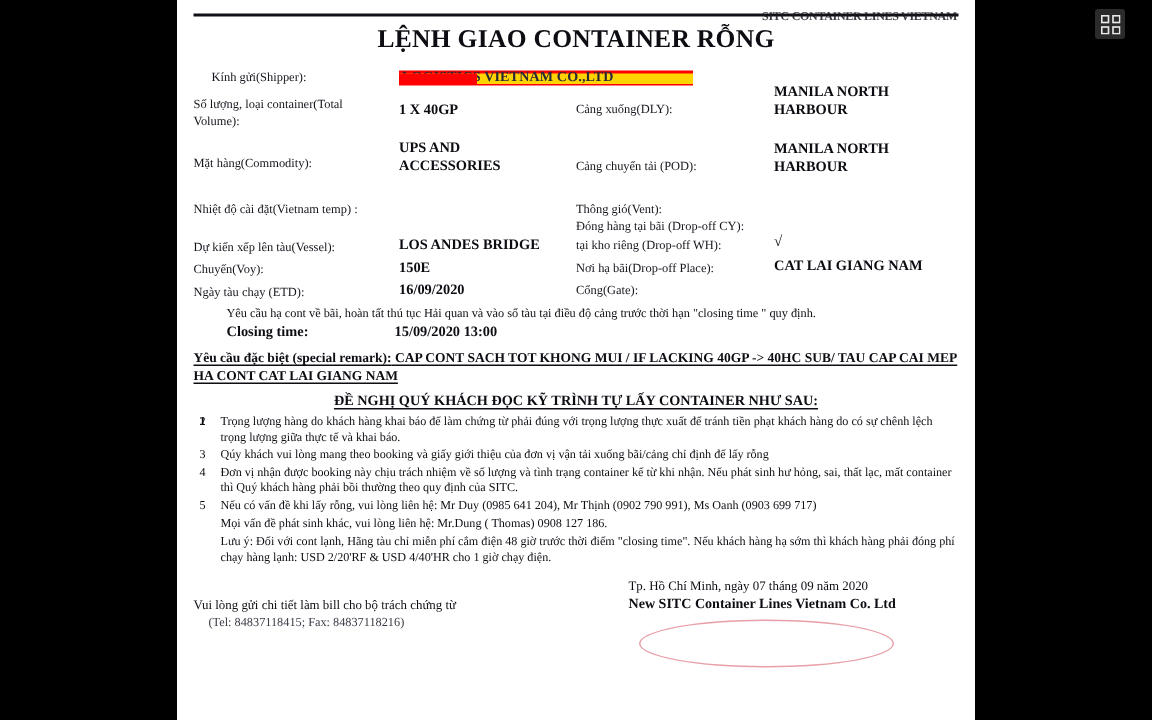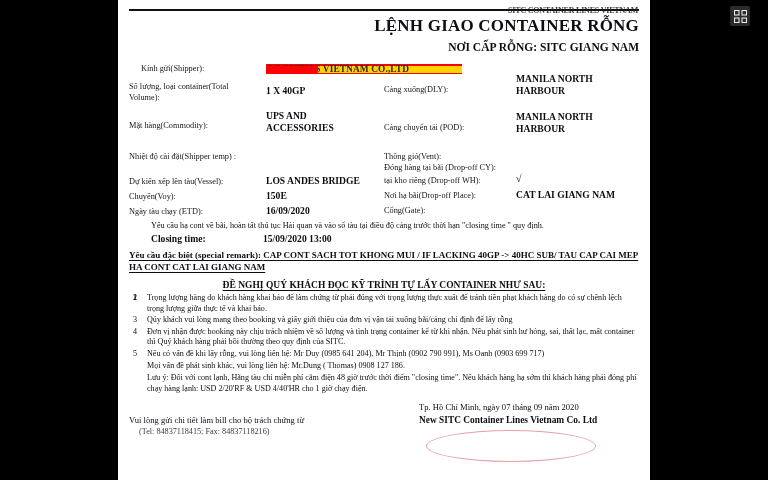--- a/index.html
+++ b/index.html
@@ -69,21 +69,21 @@
     white-space: nowrap;
     opacity: 0.85;
   }
   .rule {
     height: 2px;
     background: #101018;
     margin: 9px 0 0 0;
   }
 
   
-  .title-block { text-align: right; }
+  .title-block { text-align: center; }
   .doc-title {
     font-size: 17px;
     font-weight: bold;
     letter-spacing: 0.2px;
     margin-top: 5px;
   }
   .doc-no {
     font-size: 11.5px;
     font-weight: bold;
     margin-top: 7px;
@@ -282,44 +282,40 @@
 
   <div id="page">
     <div id="page-inner">
 
       <div class="top-cut">SITC CONTAINER LINES VIETNAM</div>
 
       <div class="rule"></div>
 
       <div class="title-block">
         <div class="doc-title">LỆNH GIAO CONTAINER RỖNG</div>
-        <div class="doc-place">
-          <span>NƠI CẤP RỖNG:</span>
-          <span>SITC GIANG NAM</span>
-        </div>
       </div>
 
       <div class="fields">
 
         <div class="fld-label" style="left:12px;  top:2px;">Kính gửi(Shipper):</div>
         <div class="redacted">
           <div class="band"></div>
           <div class="txt">LOGISTICS VIETNAM CO.,LTD</div>
           <div class="blk"></div>
         </div>
 
         <div class="fld-label" style="left:0px;  top:20px;">Số lượng, loại container(Total
 Volume):</div>
         <div class="fld-value" style="left:137px;top:23px;">1 X 40GP</div>
 
         <div class="fld-label" style="left:0px;  top:59px;">Mặt hàng(Commodity):</div>
         <div class="fld-value" style="left:137px;top:48px;">UPS AND
 ACCESSORIES</div>
 
-        <div class="fld-label" style="left:0px;  top:90px;">Nhiệt độ cài đặt(Shipper temp) :</div>
+        <div class="fld-label" style="left:0px;  top:90px;">Nhiệt độ cài đặt(Vietnam temp) :</div>
         <div class="fld-value" style="left:137px;top:89px;"></div>
 
         <div class="fld-label" style="left:0px;  top:115px;">Dự kiến xếp lên tàu(Vessel):</div>
         <div class="fld-value" style="left:137px;top:113px;">LOS ANDES BRIDGE</div>
 
         <div class="fld-label" style="left:0px;  top:130px;">Chuyến(Voy):</div>
         <div class="fld-value" style="left:137px;top:128px;">150E</div>
 
         <div class="fld-label" style="left:0px;  top:145px;">Ngày tàu chạy (ETD):</div>
         <div class="fld-value" style="left:137px;top:143px;">16/09/2020</div>

